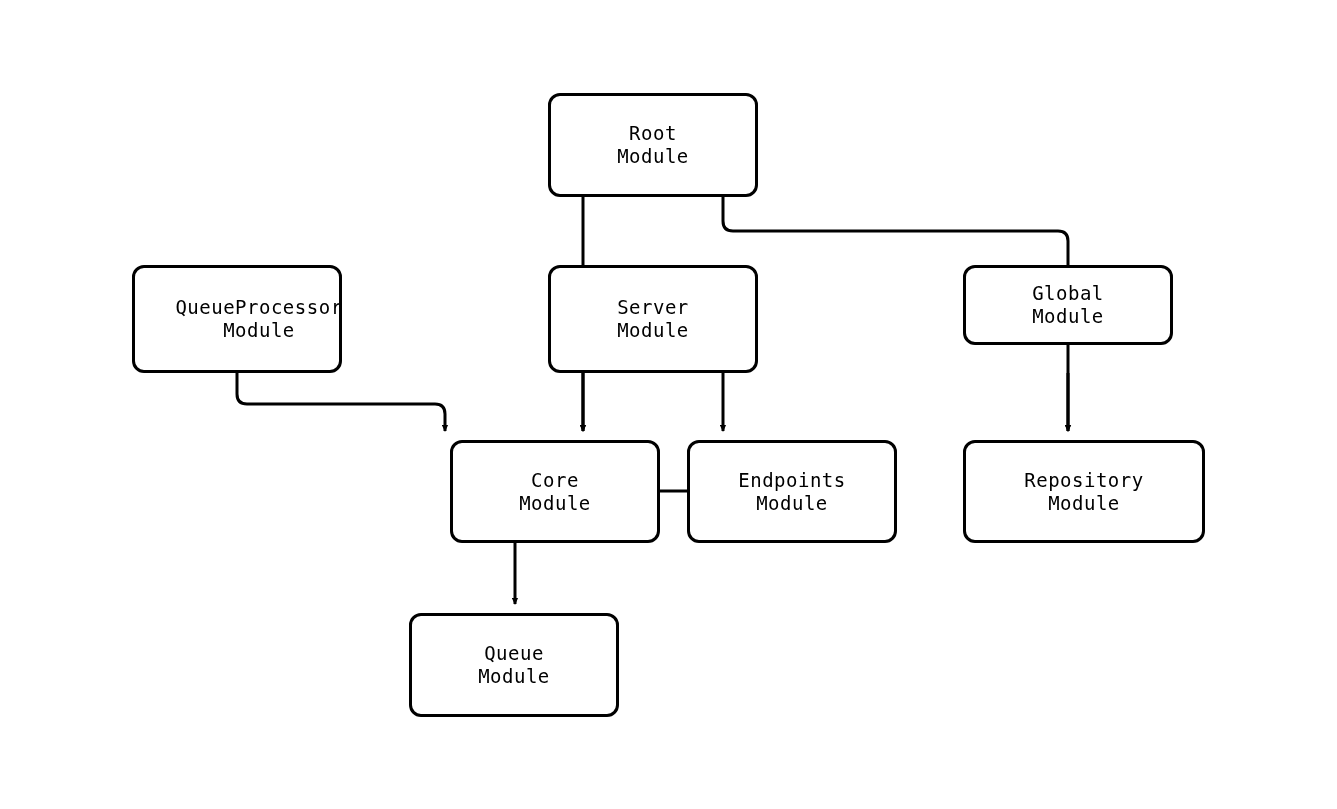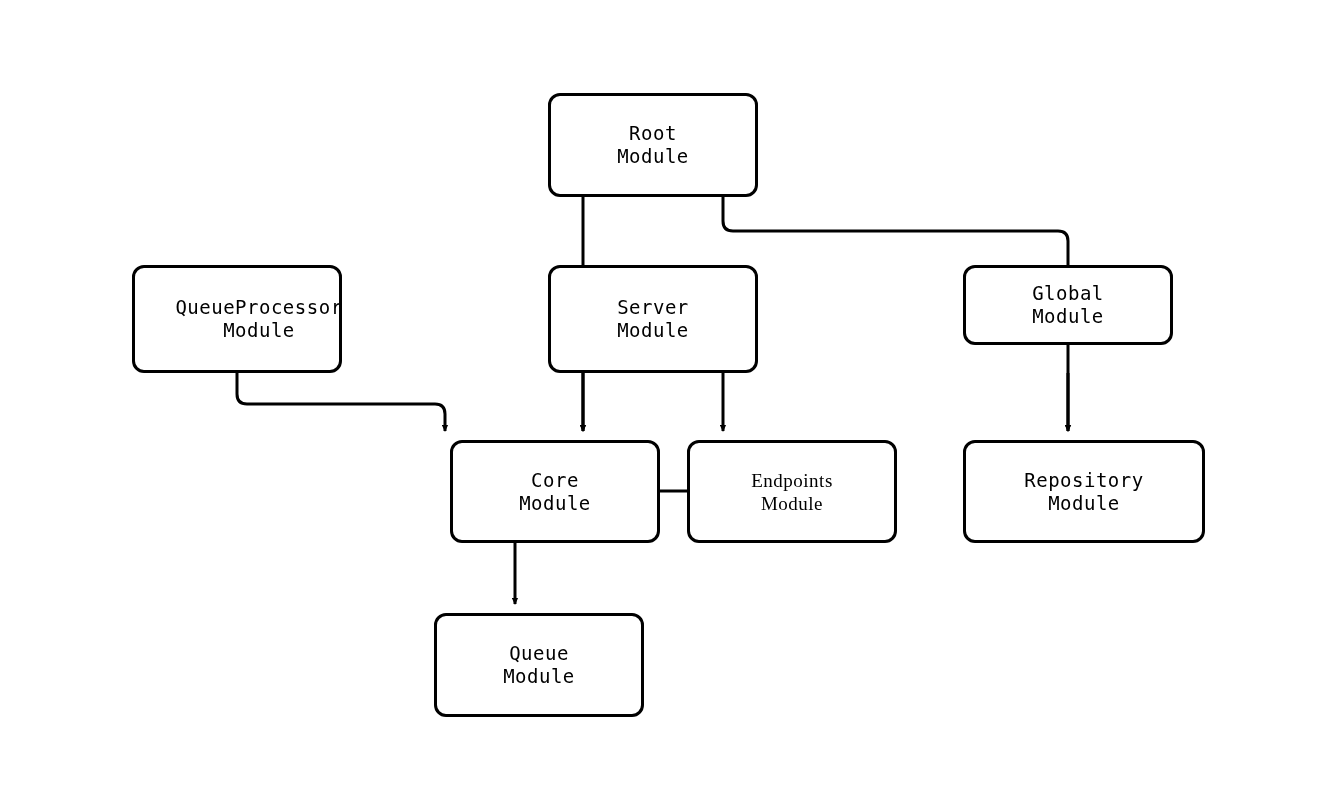--- a/index.html
+++ b/index.html
@@ -98,28 +98,28 @@
   <div class="node" style="left:963px; top:265px; width:210px; height:80px;">
     <div class="node-line">Global</div>
     <div class="node-line">Module</div>
   </div>
 
   <div class="node" style="left:410px; top:440px; width:210px; height:103px;margin-left:40px;">
     <div class="node-line">Core</div>
     <div class="node-line">Module</div>
   </div>
 
-  <div class="node" style="left:687px; top:440px; width:210px; height:103px;font-family:Liberation Serif, serif;">
+  <div class="node" style="left:687px; top:440px; width:210px; height:103px;">
     <div class="node-line">Endpoints</div>
     <div class="node-line">Module</div>
   </div>
 
   <div class="node" style="left:963px; top:440px; width:242px; height:103px;">
     <div class="node-line">Repository</div>
     <div class="node-line">Module</div>
   </div>
 
-  <div class="node" style="left:434px; top:613px; width:210px; height:104px;">
+  <div class="node" style="left:409px; top:613px; width:210px; height:104px;">
     <div class="node-line">Queue</div>
     <div class="node-line">Module</div>
   </div>
 
 </div>
 
 </body></html>

